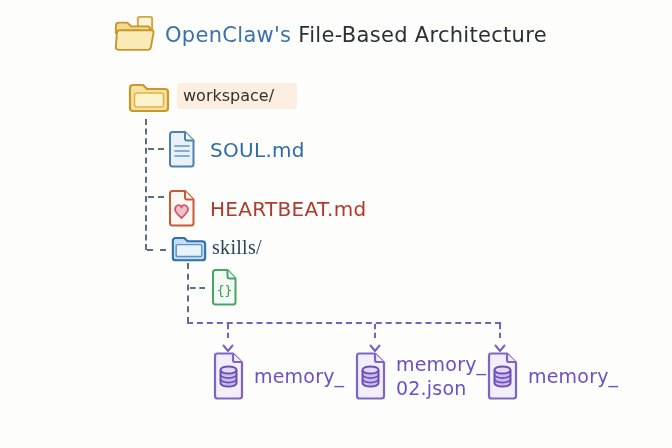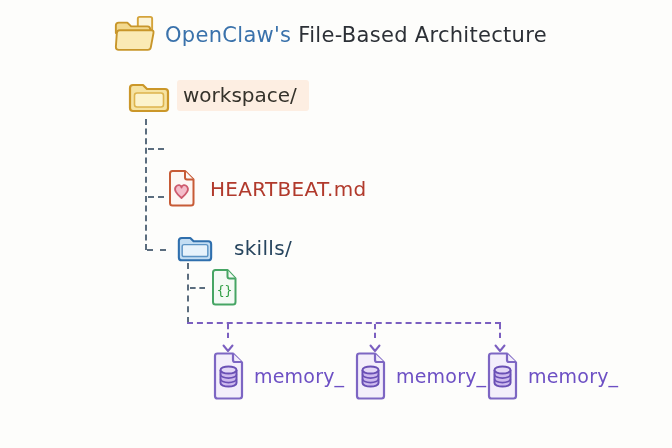--- a/index.html
+++ b/index.html
@@ -18,26 +18,26 @@
   }
   .abs{position:absolute;}
   .node{position:absolute;display:flex;align-items:center;}
   .node svg{flex:0 0 auto;display:block;}
   
   .title-row{left:110px;top:14px;gap:7px;}
   .title-text{font-size:21px;letter-spacing:.3px;white-space:nowrap;color:var(--title-text);}
   .title-text .accent{color:var(--title-accent);}
   
   .node-workspace{left:127px;top:75px;gap:6px;}
-  .ws-label{font-size:20px;color:var(--workspace-text);background:var(--workspace-highlight);
-    padding:3px 12px 4px 6px;border-radius:3px;white-space:nowrap;}
+  .ws-label{font-size:16px;color:var(--workspace-text);background:var(--workspace-highlight);
+    padding:3px 23px 4px 6px;border-radius:3px;white-space:nowrap;}
   
   .node-soul{left:165px;top:130px;gap:12px;}
-  .node-heartbeat{left:165px;top:169px;gap:12px;align-items:center;}
-  .node-skills{left:176px;top:231px;gap:20px;}
+  .node-heartbeat{left:165px;top:189px;gap:12px;align-items:center;}
+  .node-skills{left:170px;top:231px;gap:4px;font-family:Liberation Serif, serif;}
   .node-example{left:209px;top:268px;gap:10px;}
   .lbl{font-size:20px;white-space:nowrap;letter-spacing:.3px;}
   .lbl-soul{color:var(--soul-text);}
   .lbl-heartbeat{color:var(--heartbeat-text);}
   .lbl-skills{color:var(--skills-text);}
   .lbl-example{color:var(--example-text);font-size:19px;}
   
   .node-mem{top:350px;gap:8px;align-items:center;}
   .node-mem-1{left:211px;} .node-mem-2{left:353px;} .node-mem-3{left:485px;}
   .mem-label{font-size:19px;line-height:24px;color:var(--memory-text);letter-spacing:.2px;white-space:nowrap;}
@@ -84,20 +84,32 @@
     <span class="ws-label">workspace/</span>
   </div>
 
   <div class="abs vline vline-root"></div>
   <div class="abs hline branch-soul"></div>
   <div class="abs hline branch-heartbeat"></div>
   <div class="abs hline branch-skills"></div>
   <div class="abs vline vline-skills"></div>
   <div class="abs hline branch-example"></div>
 
+  <div class="node node-soul">
+    <span>
+      <svg width="33" height="39" viewBox="0 0 33 39">
+        <path d="M5 4.5 q0-2.5 2.5-2.5 H20 l8.5 8.5 V34 q0 2.5-2.5 2.5 H7.5 Q5 36.5 5 34 z" fill="#e8f1f9" stroke="#4d81b0" stroke-width="2" stroke-linejoin="round"></path>
+        <path d="M20 2 v6.5 q0 2 2 2 h6.5" fill="#f7fafd" stroke="#4d81b0" stroke-width="2" stroke-linejoin="round"></path>
+        <line x1="10" y1="16" x2="24" y2="16" stroke="#88aecd" stroke-width="1.8" stroke-linecap="round"></line>
+        <line x1="10" y1="21" x2="24" y2="21" stroke="#88aecd" stroke-width="1.8" stroke-linecap="round"></line>
+        <line x1="10" y1="26" x2="24" y2="26" stroke="#88aecd" stroke-width="1.8" stroke-linecap="round"></line>
+      </svg>
+    </span>
+    <span class="lbl lbl-soul">SOUL.md</span>
+  </div>
 
   <div class="node node-heartbeat">
     <span>
       <svg width="33" height="39" viewBox="0 0 33 39">
         <path d="M5 4.5 q0-2.5 2.5-2.5 H20 l8.5 8.5 V34 q0 2.5-2.5 2.5 H7.5 Q5 36.5 5 34 z" fill="#fdf7f4" stroke="#c75b36" stroke-width="2" stroke-linejoin="round"></path>
         <path d="M20 2 v6.5 q0 2 2 2 h6.5" fill="#fdf7f4" stroke="#c75b36" stroke-width="2" stroke-linejoin="round"></path>
         <path d="M16.5 29 C 11 24.5, 8.5 20.5, 11 17.5 C 13 15.2, 16 16, 16.5 18.5 C 17 16, 20 15.2, 22 17.5 C 24.5 20.5, 22 24.5, 16.5 29 z" fill="#f4bdca" stroke="#cd5b6e" stroke-width="1.8" stroke-linejoin="round"></path>
       </svg>
     </span>
     <span class="lbl lbl-heartbeat">HEARTBEAT.md</span>
@@ -161,21 +173,21 @@
     <span>
       <svg width="35" height="52" viewBox="0 0 35 52">
         <path d="M4 6 q0-2.5 2.5-2.5 H22 l9 9 V46 q0 2.5-2.5 2.5 H6.5 Q4 48.5 4 46 z" fill="#f3eefb" stroke="#7d66c3" stroke-width="2.2" stroke-linejoin="round"></path>
         <path d="M22 3.5 v6.5 q0 2 2 2 h7" fill="#f3eefb" stroke="#7d66c3" stroke-width="2.2" stroke-linejoin="round"></path>
         <path d="M9.5 20 v13 a8 3.6 0 0 0 16 0 V20" fill="#cdb9ee" stroke="#6a50b5" stroke-width="2"></path>
         <path d="M9.5 24.5 a8 3.6 0 0 0 16 0" fill="none" stroke="#6a50b5" stroke-width="1.6"></path>
         <path d="M9.5 29 a8 3.6 0 0 0 16 0" fill="none" stroke="#6a50b5" stroke-width="1.6"></path>
         <ellipse cx="17.5" cy="20" rx="8" ry="3.6" fill="#e3d7f6" stroke="#6a50b5" stroke-width="2"></ellipse>
       </svg>
     </span>
-    <span class="mem-label"><span>memory_</span><br></span>
+    <span class="mem-label"><span>memory_</span><br><span>02.json</span></span>
   </div>
 
   <div class="node node-mem node-mem-3">
     <span>
       <svg width="35" height="52" viewBox="0 0 35 52">
         <path d="M4 6 q0-2.5 2.5-2.5 H22 l9 9 V46 q0 2.5-2.5 2.5 H6.5 Q4 48.5 4 46 z" fill="#f3eefb" stroke="#7d66c3" stroke-width="2.2" stroke-linejoin="round"></path>
         <path d="M22 3.5 v6.5 q0 2 2 2 h7" fill="#f3eefb" stroke="#7d66c3" stroke-width="2.2" stroke-linejoin="round"></path>
         <path d="M9.5 20 v13 a8 3.6 0 0 0 16 0 V20" fill="#cdb9ee" stroke="#6a50b5" stroke-width="2"></path>
         <path d="M9.5 24.5 a8 3.6 0 0 0 16 0" fill="none" stroke="#6a50b5" stroke-width="1.6"></path>
         <path d="M9.5 29 a8 3.6 0 0 0 16 0" fill="none" stroke="#6a50b5" stroke-width="1.6"></path>

